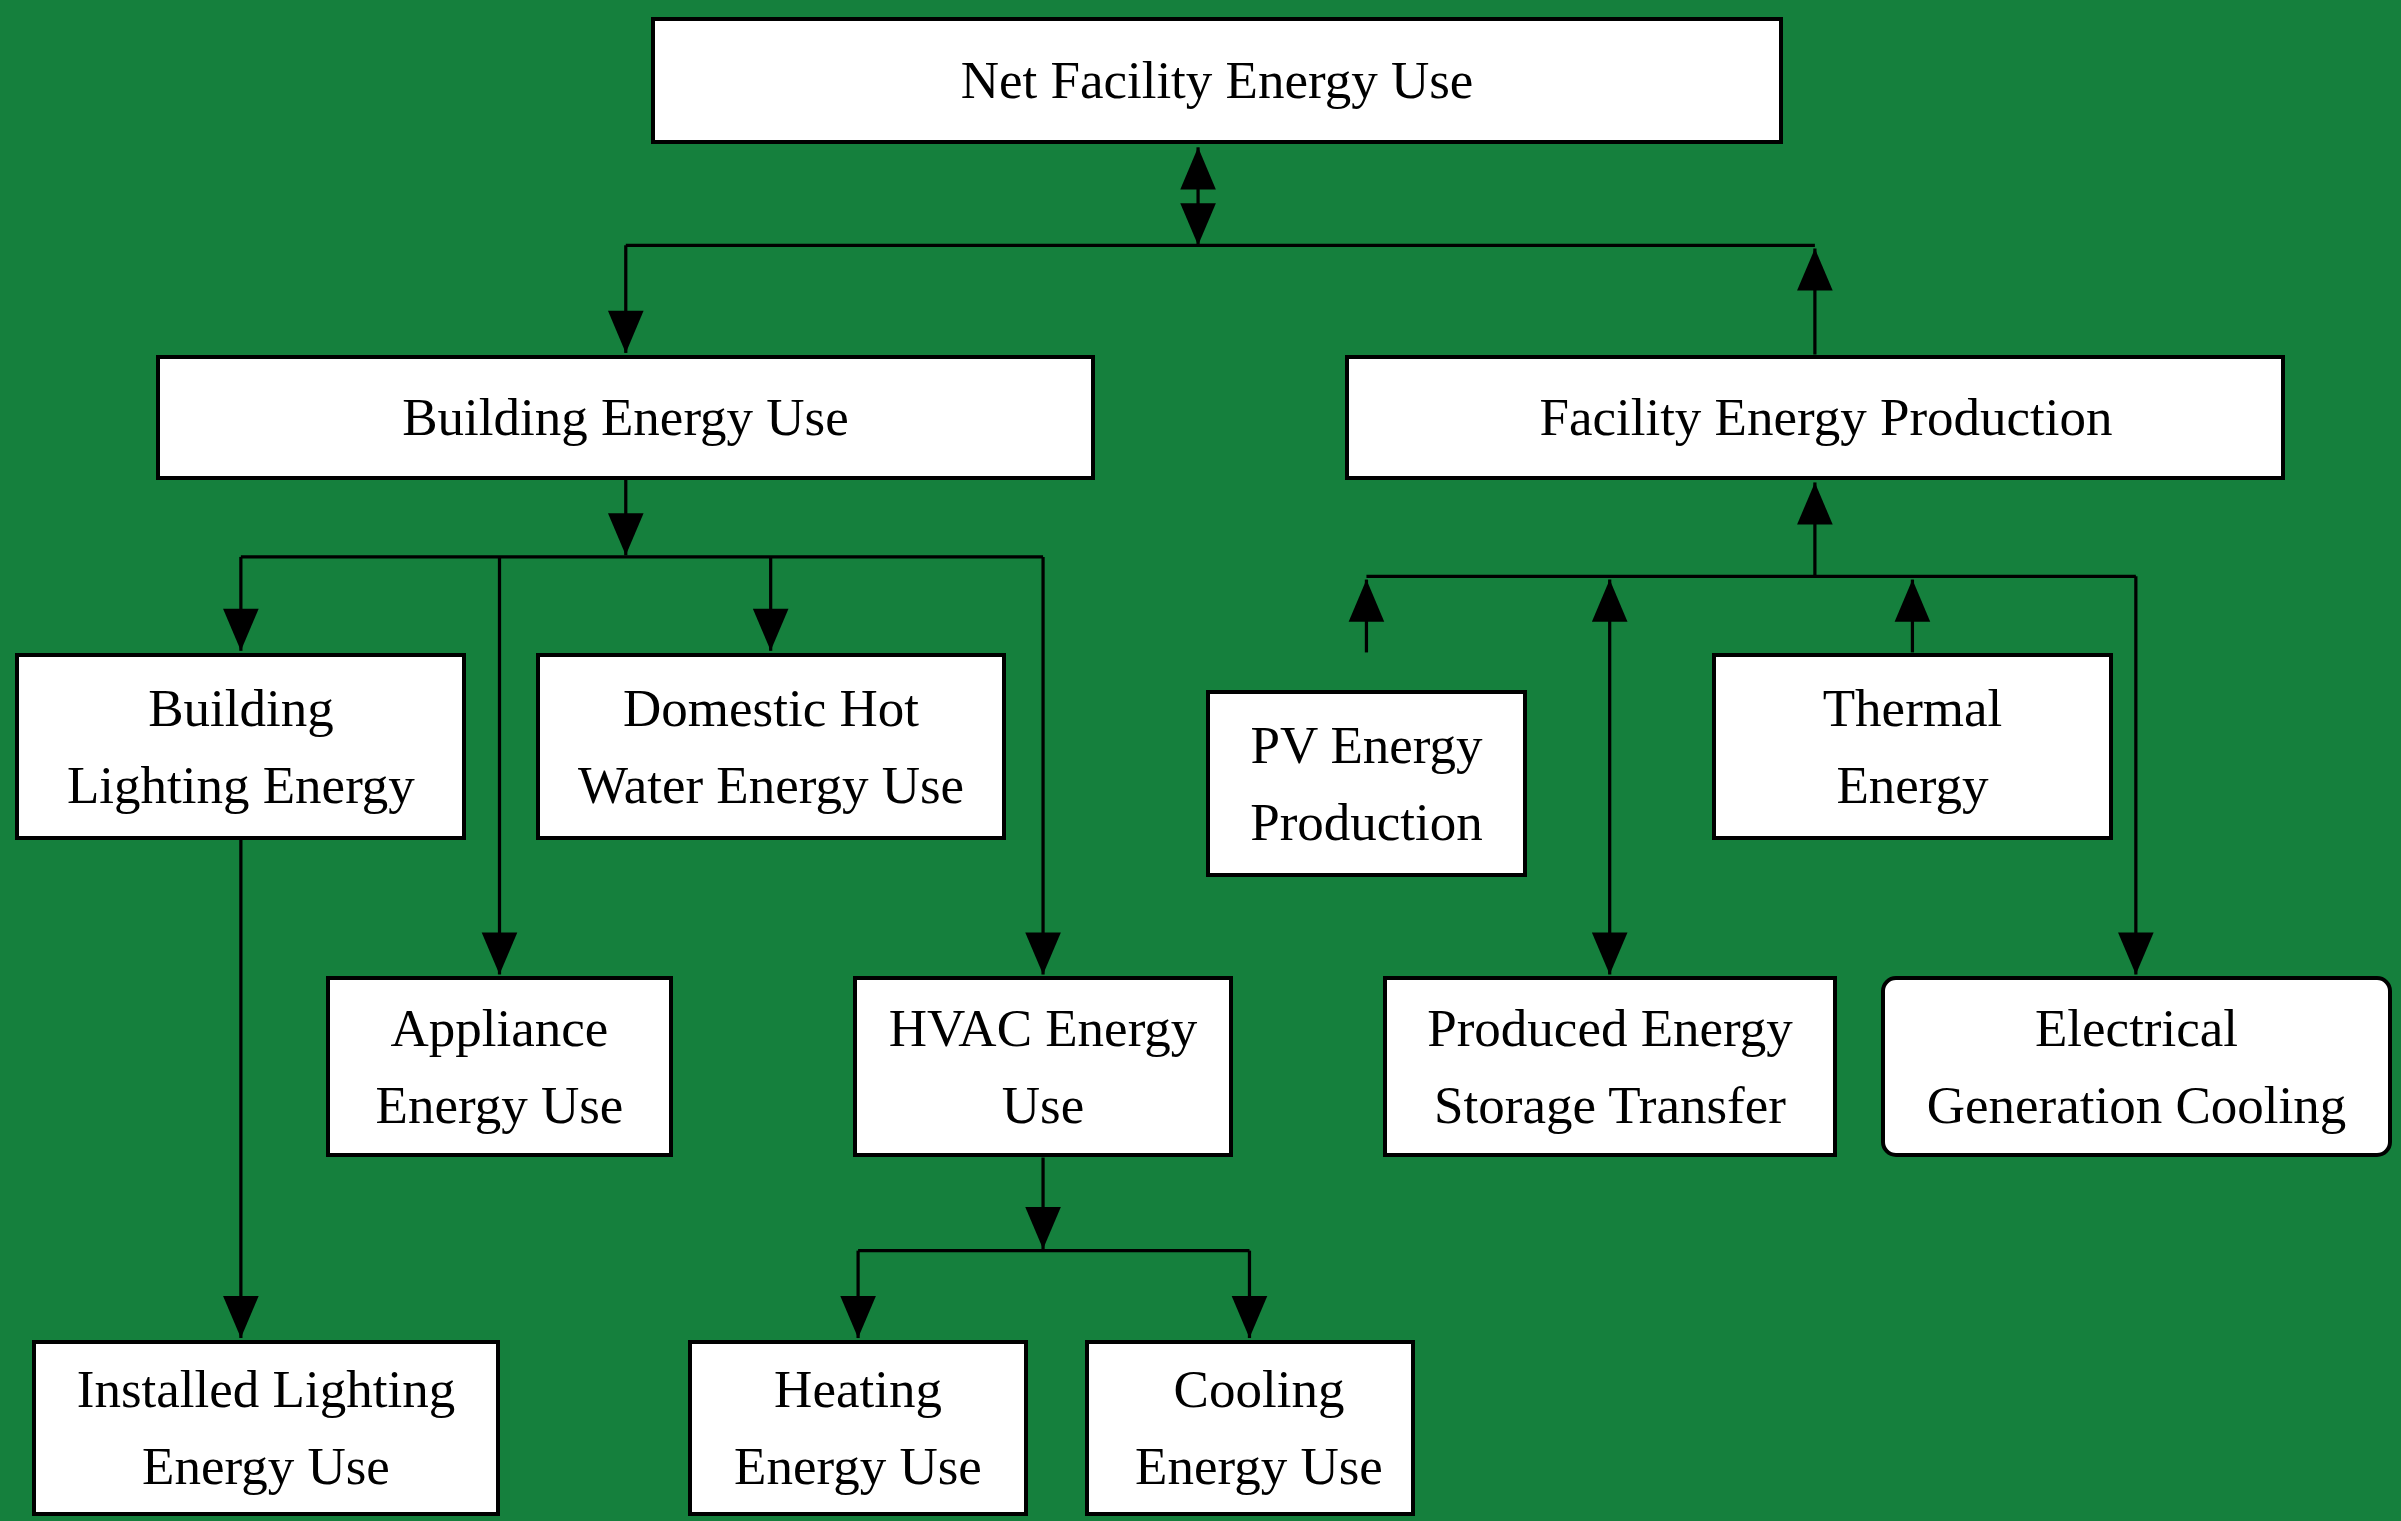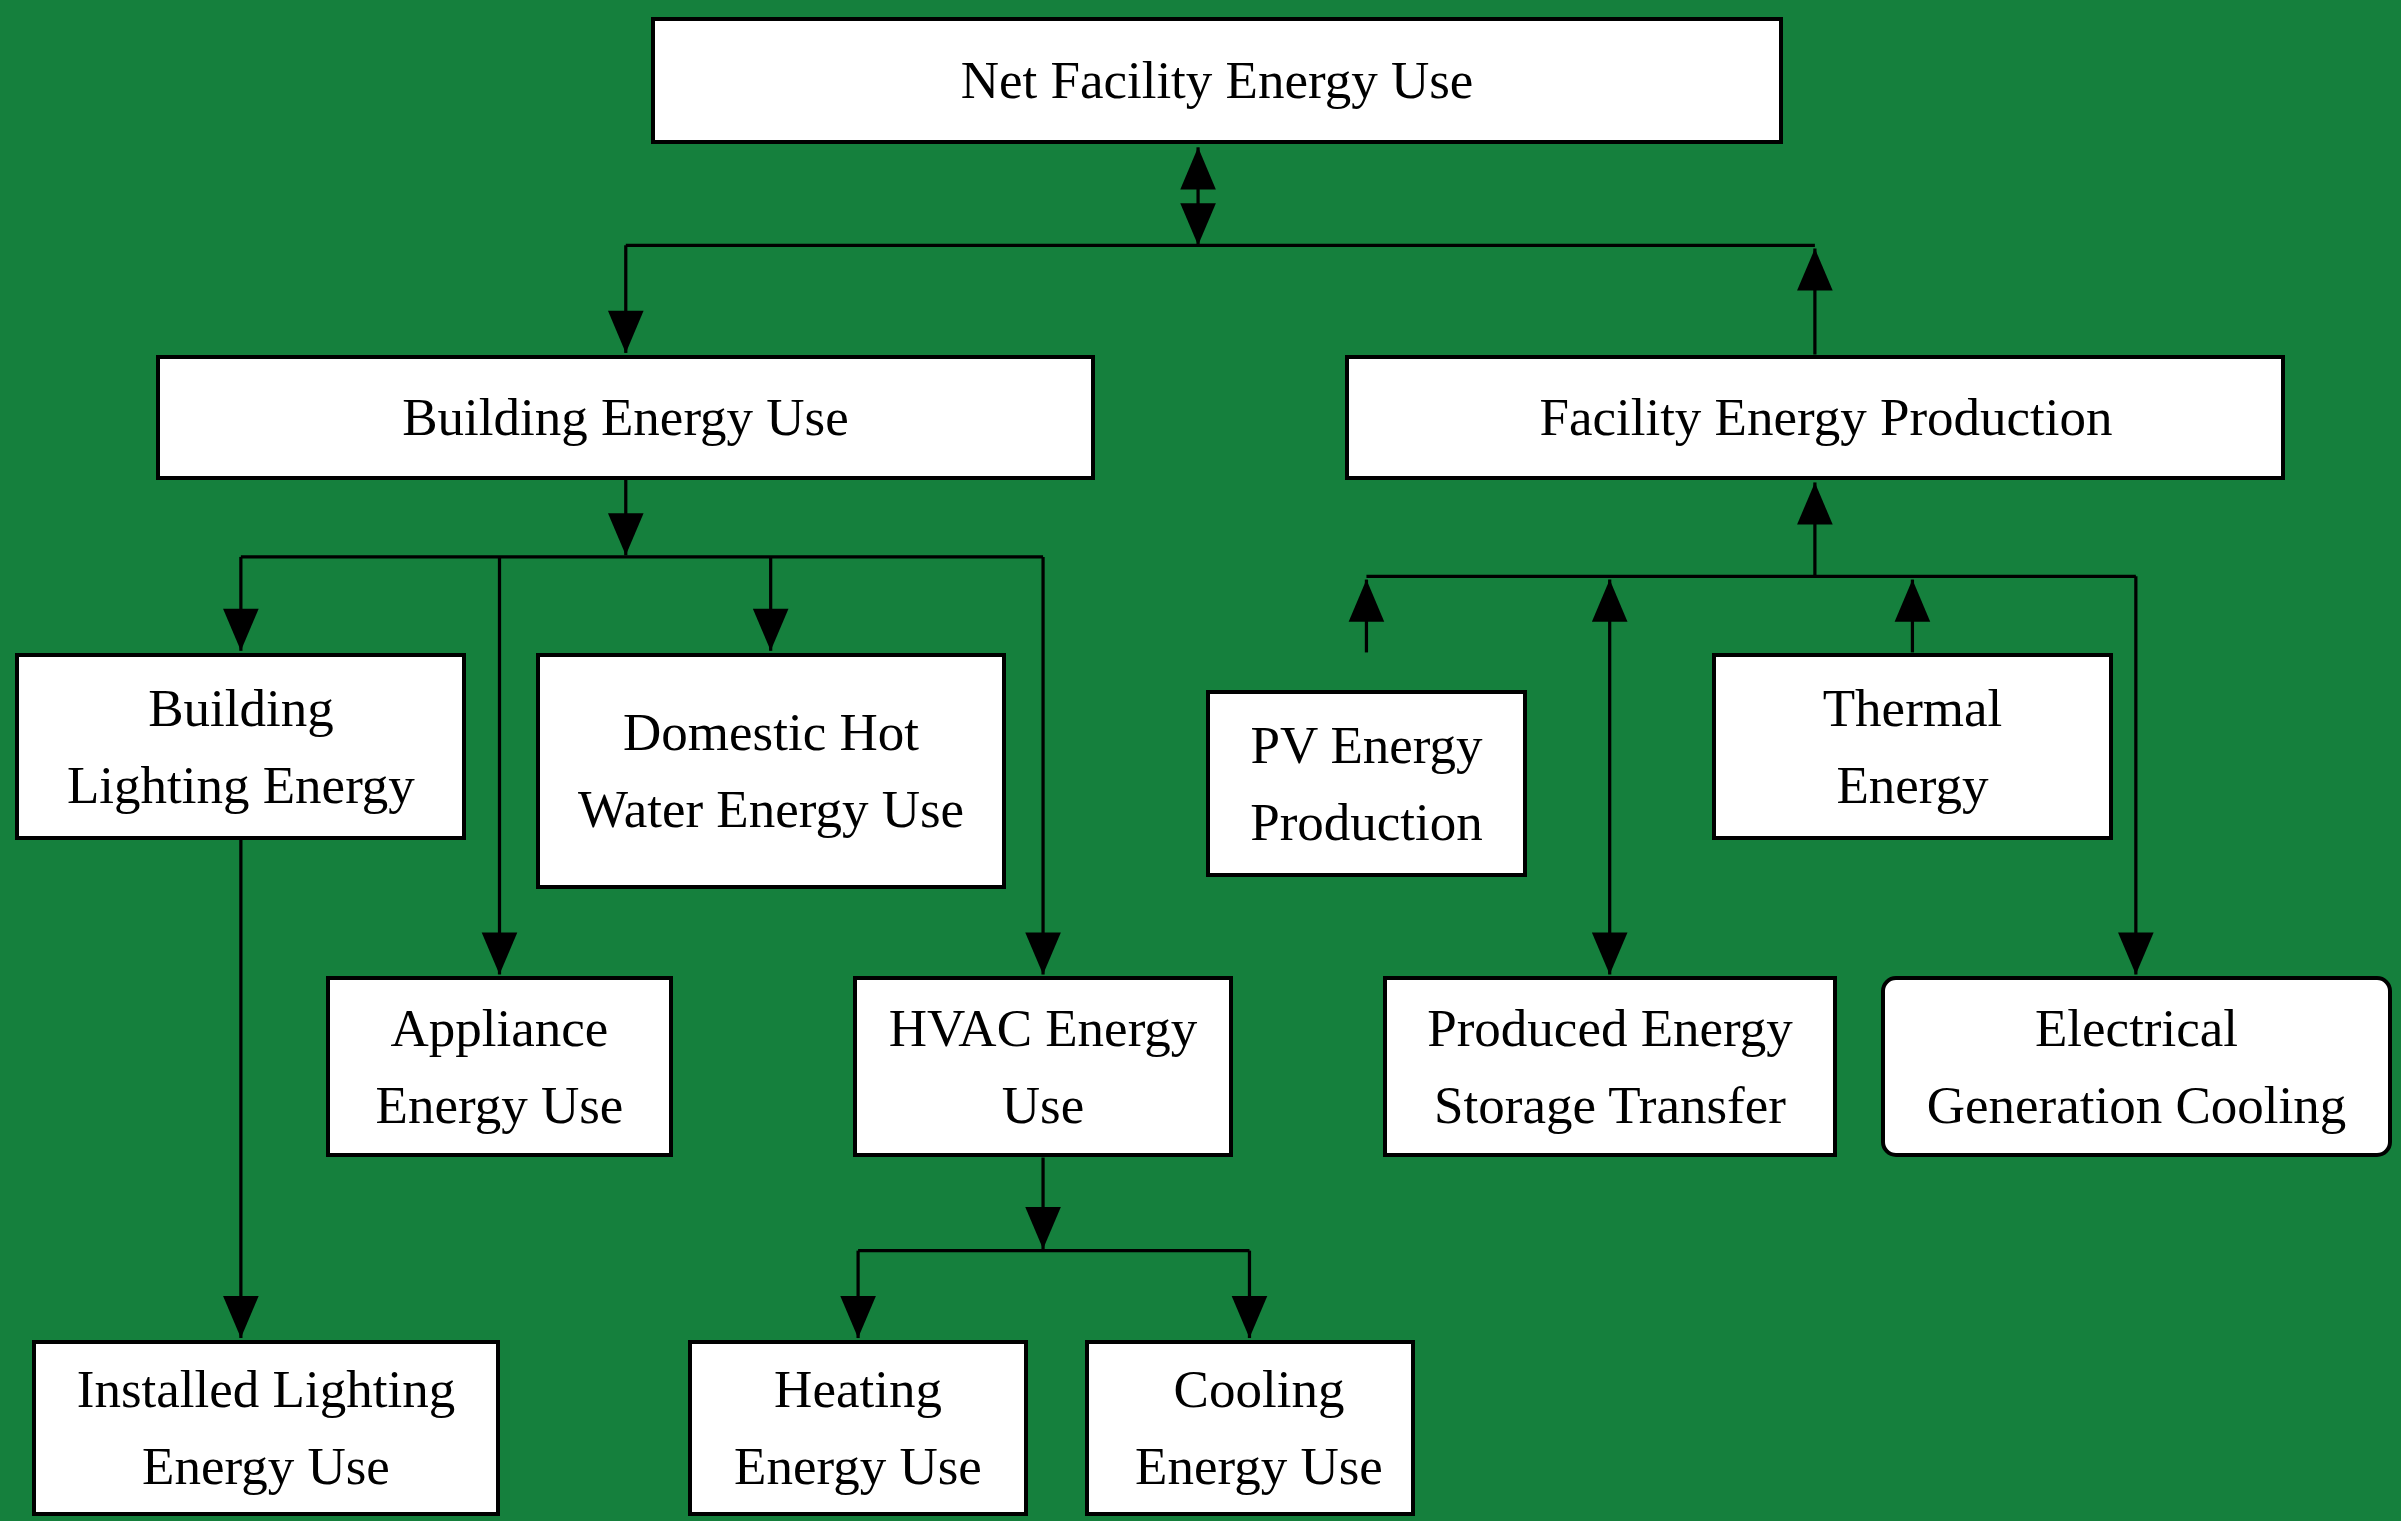--- a/index.html
+++ b/index.html
@@ -136,21 +136,21 @@
 
   <div class="node single" style="left:1345px;top:355px;width:940px;height:125px;padding-left:22px;">
     <span class="line">Facility Energy Production</span>
   </div>
 
   <div class="node" style="left:15.4px;top:653px;width:451px;height:187px;">
     <span class="line">Building</span>
     <span class="line">Lighting Energy</span>
   </div>
 
-  <div class="node" style="left:536px;top:653px;width:470px;height:236px;">
+  <div class="node" style="left:536px;top:653px;width:470px;height:187px;">
     <span class="line">Domestic Hot</span>
     <span class="line">Water Energy Use</span>
   </div>
 
   <div class="node" style="left:1206px;top:690px;width:321px;height:187px;">
     <span class="line">PV Energy</span>
     <span class="line">Production</span>
   </div>
 
   <div class="node" style="left:1712px;top:653px;width:401px;height:187px;">

